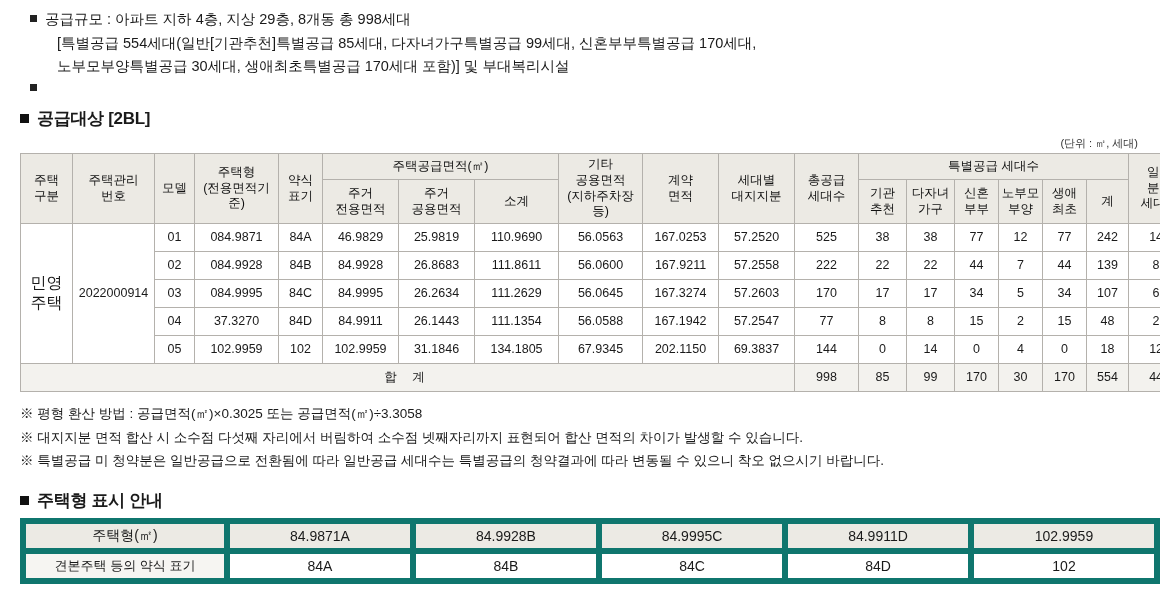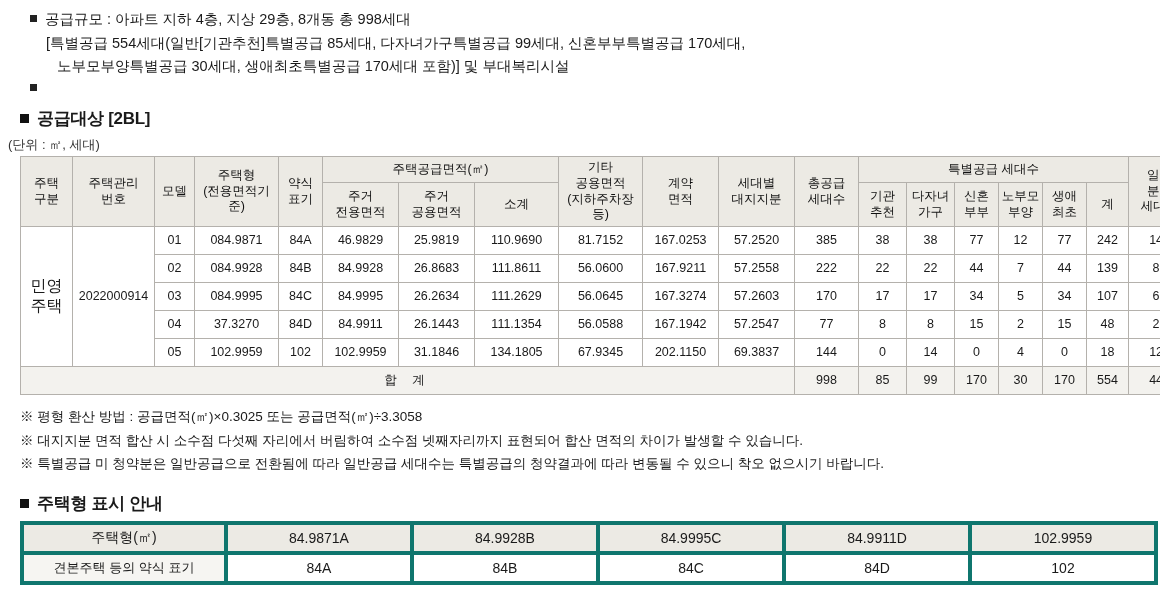--- a/index.html
+++ b/index.html
@@ -15,29 +15,29 @@
   .page { position: relative; width:1160px; padding: 8px 8px 0 8px; }
 
   
   .bullet-block { margin: 0 0 4px 22px; }
   .bullet-row { display: flex; align-items: flex-start; margin-bottom: 2px; }
   .sq {
     flex: 0 0 auto;
     width: 7px; height: 7px; background:#222; margin-top: 7px; margin-right: 8px;
   }
   .bullet-text { font-size: 14.5px; line-height: 1.55; }
-  .indent-1 { margin-left: 16px; }
+  .indent-1 { margin-left: 27px; }
   .indent-2 { margin-left: 27px; }
 
   
   .section-head { display:flex; align-items:center; margin: 16px 0 6px 12px; }
   .section-head .sq { width:9px; height:9px; margin-top:0; margin-right:8px; background:#111; }
   .section-title { font-size: 17px; font-weight: bold; letter-spacing: -0.3px; }
 
-  .unit-note { text-align: left; font-size: 13px; color:#333; margin: 0 14px 2px 0; }
+  .unit-note { text-align: right; font-size: 11px; color:#333; margin: 0 14px 2px 0; }
 
   
   table.grid {
     border-collapse: collapse;
     width: 1134px;
     margin: 0 12px;
     table-layout: fixed;
   }
   table.grid th, table.grid td {
     border: 1px solid #b4b1ac;
@@ -62,21 +62,21 @@
   .note { font-size: 13.5px; line-height: 1.75; }
 
   
   table.grid2 {
     border-collapse: collapse;
     width: 1134px;
     margin: 0 12px;
     table-layout: fixed;
   }
   table.grid2 th, table.grid2 td {
-    border: 4px solid #0f766e;
+    border: 6px solid #0f766e;
     text-align:center;
     vertical-align: middle;
     font-size: 14px;
     height: 30px;
     font-weight: normal;
   }
   table.grid2 thead th { background:#eceae4; }
   table.grid2 tbody td.rowhdr { background:#f6f5f2; font-size:13px; }
 </style>
 </head>
@@ -177,24 +177,24 @@
       <tr>
         <td rowspan="5"><span style="white-space:pre-line;font-size:16px">민영
 주택</span></td>
         <td rowspan="5"><span>2022000914</span></td>
         <td>01</td>
         <td>084.9871</td>
         <td>84A</td>
         <td>46.9829</td>
         <td>25.9819</td>
         <td>110.9690</td>
-        <td>81.7152</td>
+        <td>56.0563</td>
         <td>167.0253</td>
         <td>57.2520</td>
-        <td>385</td>
+        <td>525</td>
         <td>38</td>
         <td>38</td>
         <td>77</td>
         <td>12</td>
         <td>77</td>
         <td>242</td>
         <td>143</td>
 
       </tr>
       <tr>

